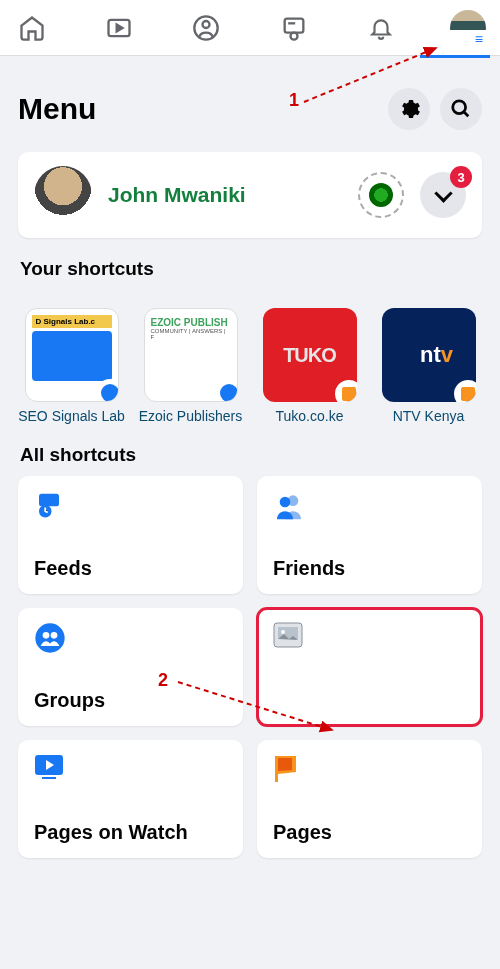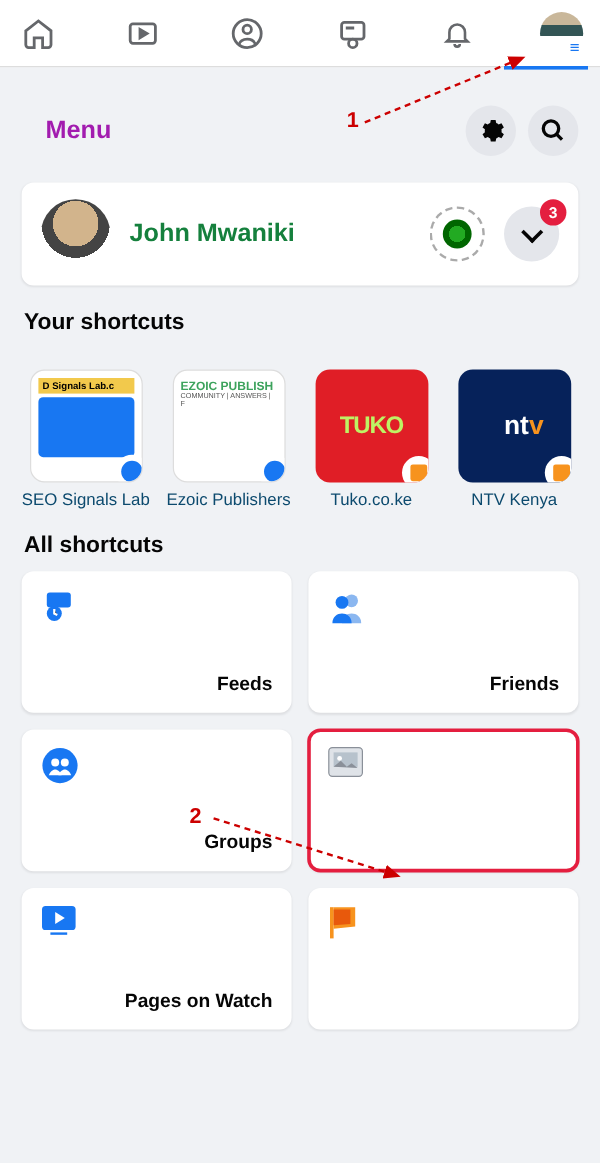--- a/index.html
+++ b/index.html
@@ -6,21 +6,21 @@
   html, body { width: 500px; height: 969px; font-family: -apple-system, Helvetica, Arial, sans-serif; background: #f0f2f5; overflow: hidden; }
   .topbar { background: #fff; height: 56px; display: flex; align-items: center; justify-content: space-between; padding: 0 12px; border-bottom: 1px solid #ddd; }
   .topbar .icon-slot { width: 40px; height: 40px; display:flex; align-items:center; justify-content:center; color:#65676b; position:relative; }
   .avatar-wrap { position:relative; width:40px; height:40px; display:flex; align-items:center; justify-content:center; }
   .avatar-img { width:36px; height:36px; border-radius:50%; background: linear-gradient(#c9b79a 30%, #355 30% 55%, #fff 55%); }
   .avatar-badge { position:absolute; bottom:0; right:0; width:18px; height:18px; border-radius:50%; background:#fff; display:flex; align-items:center; justify-content:center; }
   .avatar-badge::before { content:"≡"; color:#1877f2; font-size:14px; font-weight:bold; }
   .active-underline { position:absolute; right:10px; top:55px; width:70px; height:3px; background:#1877f2; }
   .content { padding: 14px 18px 0 18px; }
   .menu-header { display:flex; align-items:center; justify-content:space-between; margin: 18px 0 22px; }
-  .menu-title { font-size:21px; font-weight:800; color:#a21caf;margin-left:20px; }
+  .menu-title { font-size:30px; font-weight:800; color:#000000; }
   .menu-actions { display:flex; gap:10px; }
   .circ-btn { width:42px; height:42px; border-radius:50%; background:#e4e6eb; display:flex; align-items:center; justify-content:center; }
   .card { background:#fff; border-radius:10px; box-shadow:0 1px 2px rgba(0,0,0,0.08); }
   .profile-card { padding:14px 16px; display:flex; align-items:center; gap:16px; }
   .profile-photo { width:58px; height:58px; border-radius:50%; background: radial-gradient(circle at 50% 35%, #d2b48c 0 40%, #444 40% 60%, #fff 60%); flex-shrink:0; }
   .profile-name { font-size:21px; font-weight:700; color:#15803d; flex:1; }
   .switch-btn { width:46px; height:46px; border-radius:50%; border:2px dashed #aaa; display:flex; align-items:center; justify-content:center; }
   .switch-btn span { width:24px; height:24px; border-radius:50%; background:radial-gradient(circle,#2a2 40%,#060 40%); }
   .expand-wrap { position:relative; }
   .expand-btn { width:46px; height:46px; border-radius:50%; background:#e4e6eb; display:flex; align-items:center; justify-content:center; }
@@ -30,31 +30,31 @@
   .shortcuts-row { display:flex; justify-content:space-between; gap:12px; }
   .sc-item { width:108px; display:flex; flex-direction:column; align-items:center;margin-top:18px; }
   .sc-thumb { width:94px; height:94px; border-radius:12px; position:relative; overflow:hidden; }
   .sc-thumb.white { background:#fff; border:1px solid #ddd; }
   .sc-thumb.red { background:#e01e26; display:flex; align-items:center; justify-content:center; }
   .sc-thumb.blue { background:#06225a; display:flex; align-items:center; justify-content:center;padding-left:16px; }
   .sc-label { font-size:14px; color:#0c4a6e; text-align:center; margin-top:6px; line-height:1.15; }
   .sc-corner { position:absolute; right:-6px; bottom:-6px; width:28px; height:28px; border-radius:50%; background:#fff; display:flex; align-items:center; justify-content:center; }
   .sc-corner.group::before { content:""; width:18px; height:18px; border-radius:50%; background:#1877f2; }
   .sc-corner.page::before  { content:""; width:14px; height:14px; background:#f7931e; border-radius:2px; }
-  .tuko-text { color:#bef264; font-weight:900; font-size:20px; letter-spacing:-1px; }
+  .tuko-text { color:#e5e5e5; font-weight:900; font-size:20px; letter-spacing:-1px; }
   .ntv-text  { color:#fff; font-weight:900; font-size:22px; }
   .ntv-o { color:#f7931e; }
   .seo-thumb { background:#0b4fa8; padding:6px; font-size:8px; color:#fff; }
   .seo-band { background:#f2c94c; color:#000; font-weight:700; font-size:8px; padding:2px 4px; margin-bottom:3px; }
   .ezo-thumb { padding:8px 6px; }
   .ezo-h { color:#3da35d; font-weight:800; font-size:10px; }
   .grid { display:grid; grid-template-columns: 1fr 1fr; gap:14px; }
   .tile { background:#fff; border-radius:10px; box-shadow:0 1px 2px rgba(0,0,0,0.08); padding:14px 16px; height:118px; display:flex; flex-direction:column; justify-content:flex-end; position:relative; }
   .tile .tile-icon { position:absolute; top:14px; left:16px; width:32px; height:32px; }
-  .tile-label { font-size:16px; font-weight:600; color:#050505;text-align:right; }
+  .tile-label { font-size:20px; font-weight:600; color:#050505; }
   .highlight { outline:3px solid #e41e3f; outline-offset:-2px; }
   svg { display:block; }
 
   
   .anno { position:absolute; color:#c00; font-weight:900; pointer-events:none; }
   .anno1-num { left:289px; top:90px; font-size:18px; }
   .anno2-num { left:158px; top:670px; font-size:18px; }
   .arrow { position:absolute; pointer-events:none; }
 </style>
 </head>
@@ -231,20 +231,21 @@
       <div class="tile-label">Pages on Watch</div>
     </div>
     <div class="tile">
       <div class="tile-icon">
         <svg width="28" height="30" viewBox="0 0 28 30">
             <rect x="2" y="2" width="3" height="26" fill="#f7931e"></rect>
             <path d="M5 2h18v16l-18 2z" fill="#f7931e"></path>
             <path d="M5 4h14v12l-14 1z" fill="#e8590c"></path>
           </svg>
       </div>
+      <div class="tile-label">Pages</div>
     </div>
   </div>
 </div>
 
 <svg class="arrow" style="left:172px; top:670px; width:180px; height:80px;">
   <defs>
       <marker id="ah2" markerWidth="8" markerHeight="8" refX="6" refY="3" orient="auto">
         <path d="M0,0 L7,3 L0,6 z" fill="#c00"></path>
       </marker>
     </defs>

